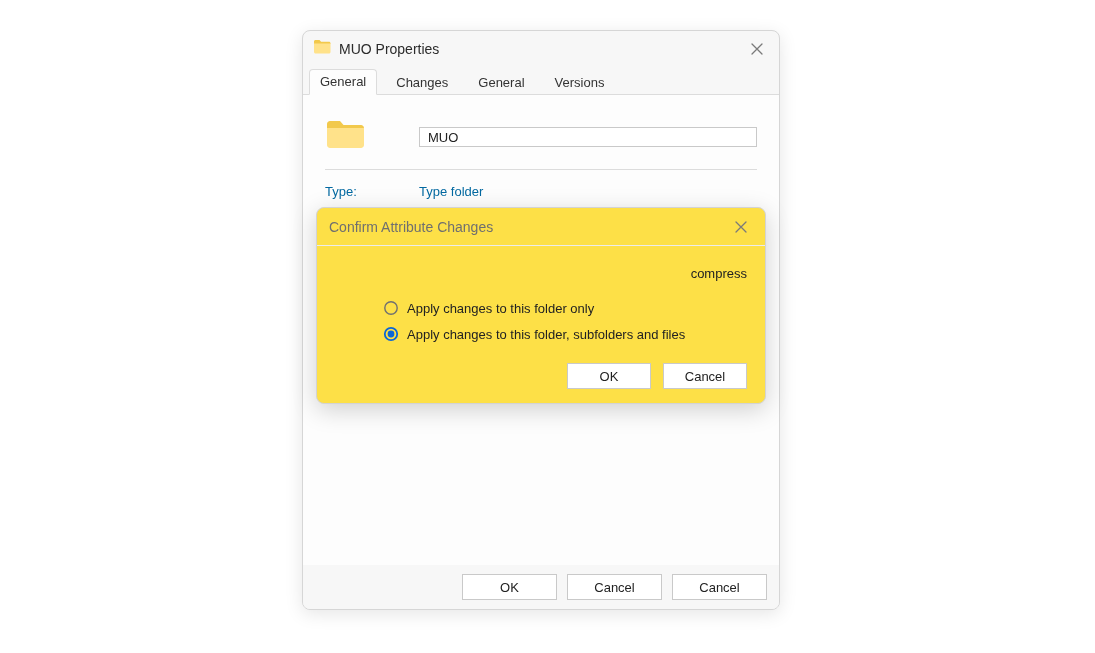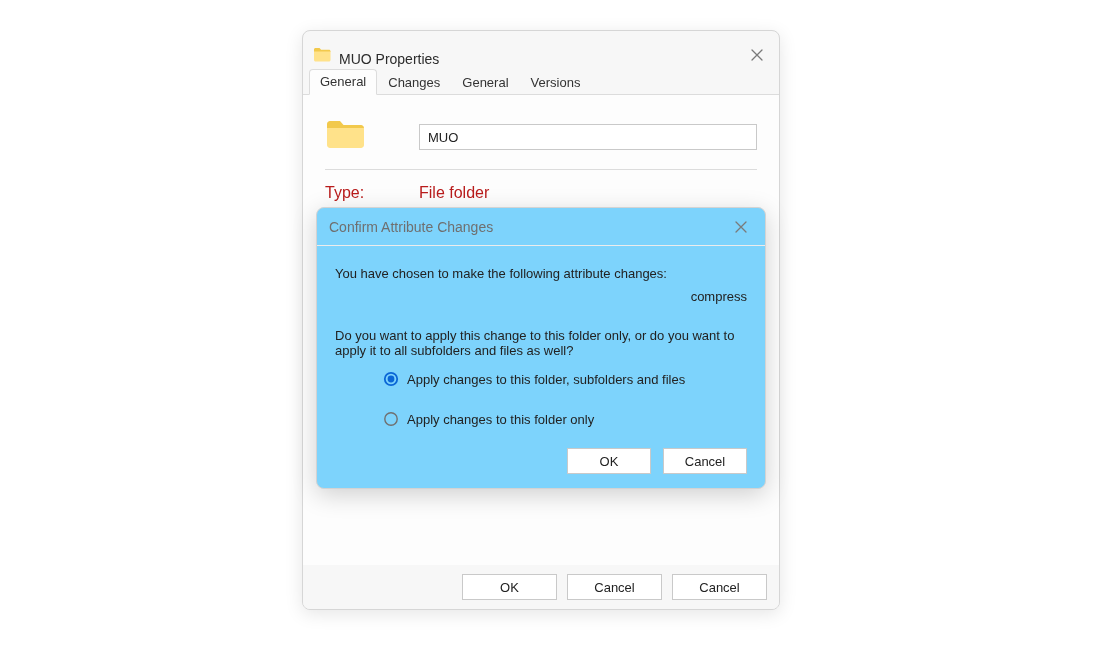--- a/index.html
+++ b/index.html
@@ -19,34 +19,34 @@
     height: 580px;
     background: #f7f7f7;
     border: 1px solid #d6d6d6;
     border-radius: 8px;
     box-shadow: 0 4px 18px rgba(0,0,0,0.10);
     overflow: hidden;
   }
   .propwin .titlebar {
     height: 36px;
     display: flex;
-    align-items: flex-end;
+    align-items: center;
     padding: 0 10px;
   }
   .propwin .titlebar .folder-ico { margin-right: 8px; }
   .propwin .titlebar .title { font-size: 14px; color: #2b2b2b; flex: 1; }
   .propwin .titlebar .close {
     width: 24px; height: 24px;
     display: flex; align-items: center; justify-content: center;
     color: #6b6b6b; cursor: default;
   }
   
   .tabs {
     display: flex;
-    gap: 0;
+    gap: 8px;
     padding: 0 6px;
     align-items: flex-end;
     border-bottom: 1px solid #dcdcdc;
     height: 28px;
   }
   .tab {
     font-size: 13px;
     color: #333;
     padding: 4px 10px 5px 10px;
     cursor: default;
@@ -69,32 +69,32 @@
   }
   .name-row {
     display: flex;
     align-items: center;
     padding: 8px 0 14px 0;
     border-bottom: 1px solid #dcdcdc;
   }
   .name-row .big-folder { margin-right: 54px; }
   .name-row .name-input {
     flex: 1;
-    height: 26px;
+    height: 20px;
     border: 1px solid #c9c9c9;
     background: #fff;
     padding: 2px 8px;
     font-size: 13px;
     color: #222;
   }
   .info-row {
     display: flex;
     padding-top: 14px;
-    font-size: 16px;
-    color: #b91c1c;
+    font-size: 13px;
+    color: #0369a1;
   }
   .info-row .label { width: 94px; }
   .info-row .value { }
 
   
   .bottom-bar {
     position: absolute;
     left: 0; right: 0; bottom: 0;
     height: 44px;
     display: flex;
@@ -113,21 +113,21 @@
     color: #222;
     cursor: default;
   }
 
   
   .confirm {
     position: absolute;
     left: 316px;
     top: 207px;
     width: 450px;
-    background: #7dd3fc;
+    background: #fde047;
     border: 1px solid #d3d3d3;
     border-radius: 8px;
     box-shadow: 0 6px 24px rgba(0,0,0,0.18);
     padding-bottom: 14px;
   }
   .confirm .cbar {
     height: 38px;
     display: flex;
     align-items: center;
     padding: 0 12px;
@@ -205,57 +205,55 @@
       <span class="big-folder">
         <svg width="40" height="32" viewBox="0 0 40 32">
           <path class="folder-svg-back" d="M2 5c0-1.66 1.34-3 3-3h10l3.5 4H36c1.66 0 3 1.34 3 3v1H2V5z"></path>
           <path class="folder-svg-front" d="M2 9h37v17c0 1.66-1.34 3-3 3H5c-1.66 0-3-1.34-3-3V9z"></path>
         </svg>
       </span>
       <input class="name-input" value="MUO" style="">
     </div>
     <div class="info-row">
       <span class="label">Type:</span>
-      <span class="value">File folder</span>
+      <span class="value">Type folder</span>
     </div>
   </div>
 
   <div class="bottom-bar">
     <button class="winbtn">OK</button>
     <button class="winbtn">Cancel</button>
     <button class="winbtn">Cancel</button>
   </div>
 </div>
 
 <div class="confirm">
   <div class="cbar">
     <span class="ctitle">Confirm Attribute Changes</span>
     <span class="close">
       <svg width="12" height="12" viewBox="0 0 12 12">
           <path d="M1 1l10 10M11 1L1 11" stroke="#7a7a7a" stroke-width="1.3" fill="none" stroke-linecap="round"></path>
         </svg>
     </span>
   </div>
   <div class="cbody">
-    <p>You have chosen to make the following attribute changes:</p>
     <p class="indent">compress</p>
-    <p style="margin-top:24px">Do you want to apply this change to this folder only, or do you want to apply it to all subfolders and files as well?</p>
+
+    <div class="radio-row" style="margin-top:14px">
+      <svg width="16" height="16" viewBox="0 0 16 16">
+        <circle cx="8" cy="8" r="6.2" fill="none" stroke="#707070" stroke-width="1.4"></circle>
+      </svg>
+      <span>Apply changes to this folder only</span>
+    </div>
 
     <div class="radio-row">
       <svg width="16" height="16" viewBox="0 0 16 16">
         <circle cx="8" cy="8" r="6.2" fill="none" stroke="#0a66d6" stroke-width="1.8"></circle>
         <circle cx="8" cy="8" r="3.4" fill="#0a66d6"></circle>
       </svg>
       <span>Apply changes to this folder, subfolders and files</span>
     </div>
-
-    <div class="radio-row" style="margin-top:14px">
-      <svg width="16" height="16" viewBox="0 0 16 16">
-        <circle cx="8" cy="8" r="6.2" fill="none" stroke="#707070" stroke-width="1.4"></circle>
-      </svg>
-      <span>Apply changes to this folder only</span>
-    </div>
   </div>
   <div class="btns">
     <button class="cbtn">OK</button>
     <button class="cbtn">Cancel</button>
   </div>
 </div>
 
 </body></html>

